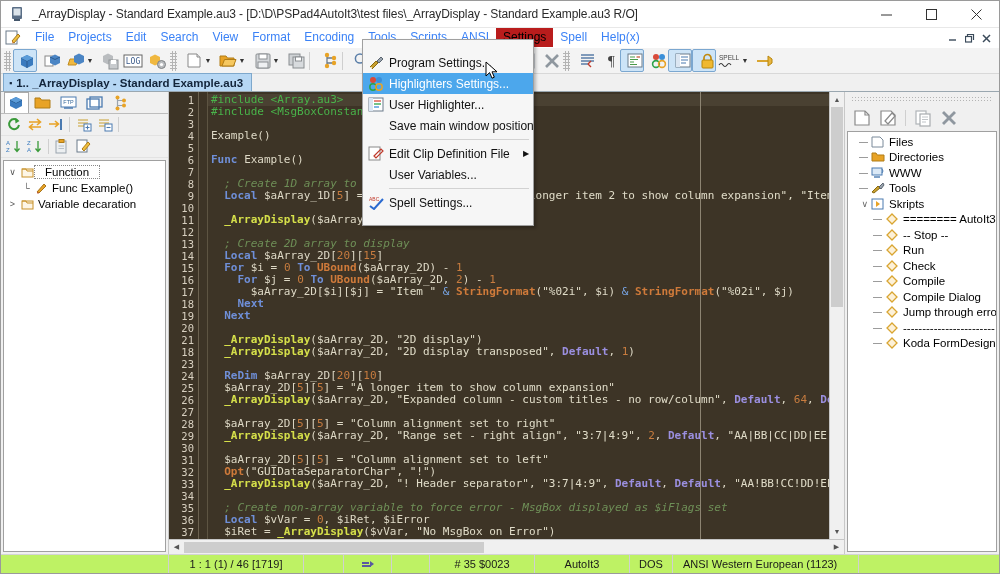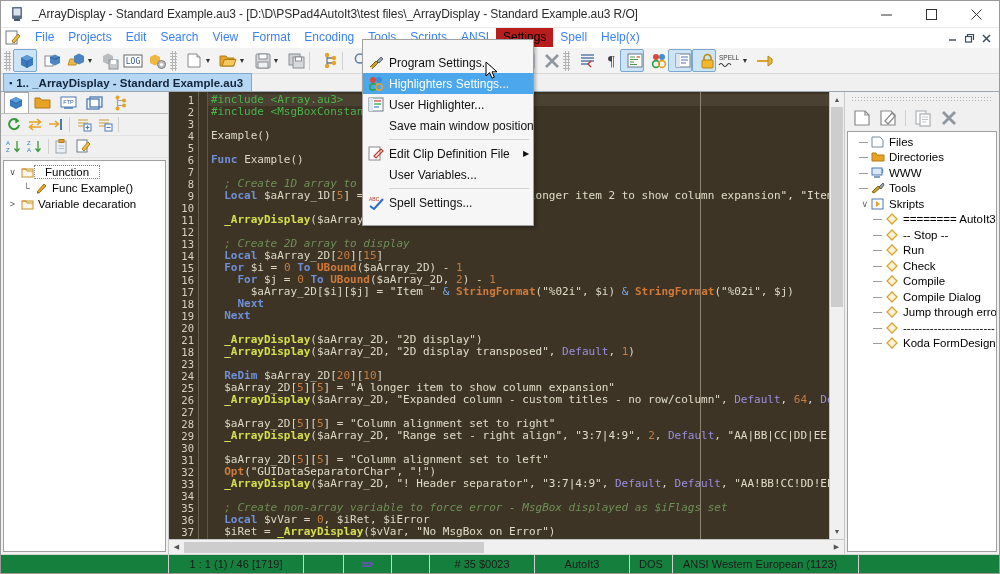--- a/index.html
+++ b/index.html
@@ -153,21 +153,21 @@
   .c-pre   { color: #49b34a; }
   .c-cmt   { color: #6e8f57; font-style: italic; }
   .c-kw    { color: #6f8fd8; font-weight: bold; }
   .c-fn    { color: #d6e04a; font-weight: bold; }
   .c-str   { color: #e0dcc8; }
   .c-txt   { color: #ded9c6; }
   .c-num   { color: #c87c3f; }
   .c-mac   { color: #c96a4a; }
   .c-blt   { color: #cf7a3a; font-weight: bold; }
   .c-op    { color: #79a7e8; }
-  .c-def   { color: #9b8fe0; font-weight: normal; }
+  .c-def   { color: #9b8fe0; font-weight: bold; }
 
   .v-scroll {
     width: 15px; flex: 0 0 15px; background: #f0f0f0; border-left: 1px solid #c6c6c6;
     display: flex; flex-direction: column; align-items: center;
   }
   .v-scroll .sbtn { width:15px; height:15px; display:flex; align-items:center; justify-content:center; font-size:7px; color:#555; background:#f0f0f0;}
   .v-scroll .thumb { width: 12px; background: #cdcdcd; margin: 0 auto; }
   .v-scroll .track { flex: 1 1 auto; width: 15px; background: #f0f0f0; }
   .h-scroll { height: 15px; flex: 0 0 15px; background: #f0f0f0; border-top: 1px solid #c6c6c6; display: flex; align-items: center;}
   .h-scroll .sbtn { width:15px; height:15px; display:flex; align-items:center; justify-content:center; font-size:7px; color:#555;}
@@ -190,21 +190,21 @@
   .rp-sep { width:1px; height:16px; background:#cfcfcf; margin: 0 4px; }
   .rp-tree {
     flex: 1 1 auto; background: #ffffff; border: 1px solid #a0a0a0; margin: 1px 2px 2px 2px;
     overflow: hidden; font-size: 11.5px; color: #000; padding-top: 2px;
   }
   .rnode { display: flex; align-items: center; height: 15.5px; white-space: nowrap; }
   .rind { flex: 0 0 auto; display: flex; align-items: center; }
 
   
   .statusbar {
-    height: 19px; flex: 0 0 19px; background: #15803d;
+    height: 19px; flex: 0 0 19px; background: #bef264;
     display: flex; align-items: stretch; font-size: 11px; color: #1a1a1a;
     border-top: 1px solid #d4d4d4;
   }
   .scell { display:flex; align-items:center; justify-content:center; border-right:1px solid #d0d0d0; white-space: nowrap;}
 
   
   .dropdown {
     position: absolute; left: 361px; top: 38px; width: 172px;
     background: #f6f6f6; border: 1px solid #a0a0a0;
     box-shadow: 2px 2px 3px rgba(0,0,0,0.25);

